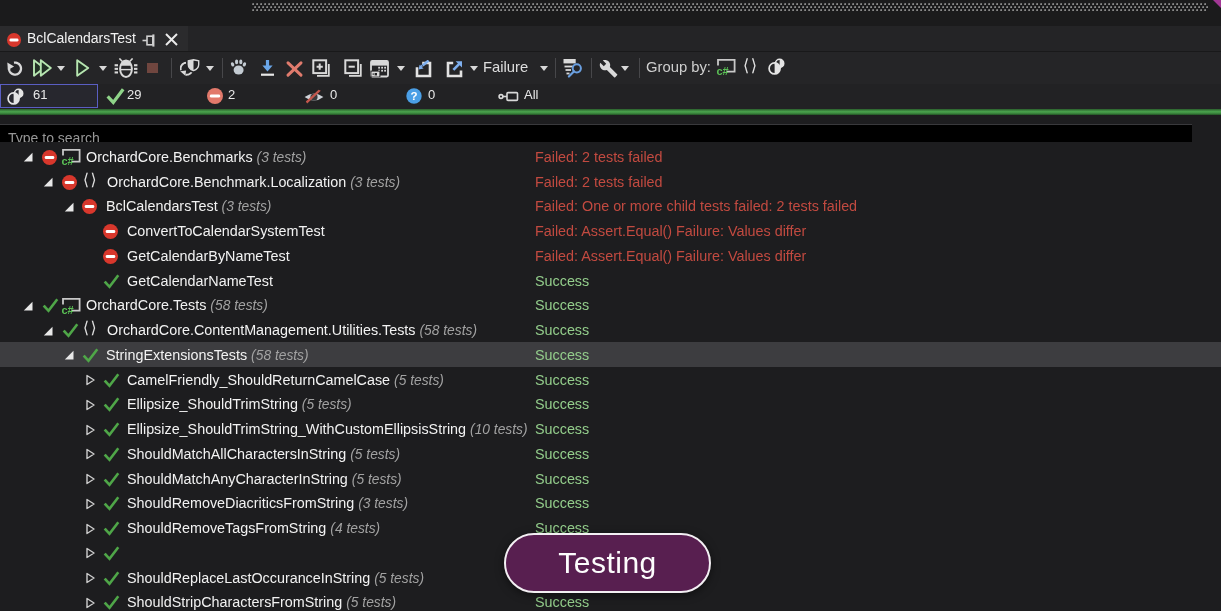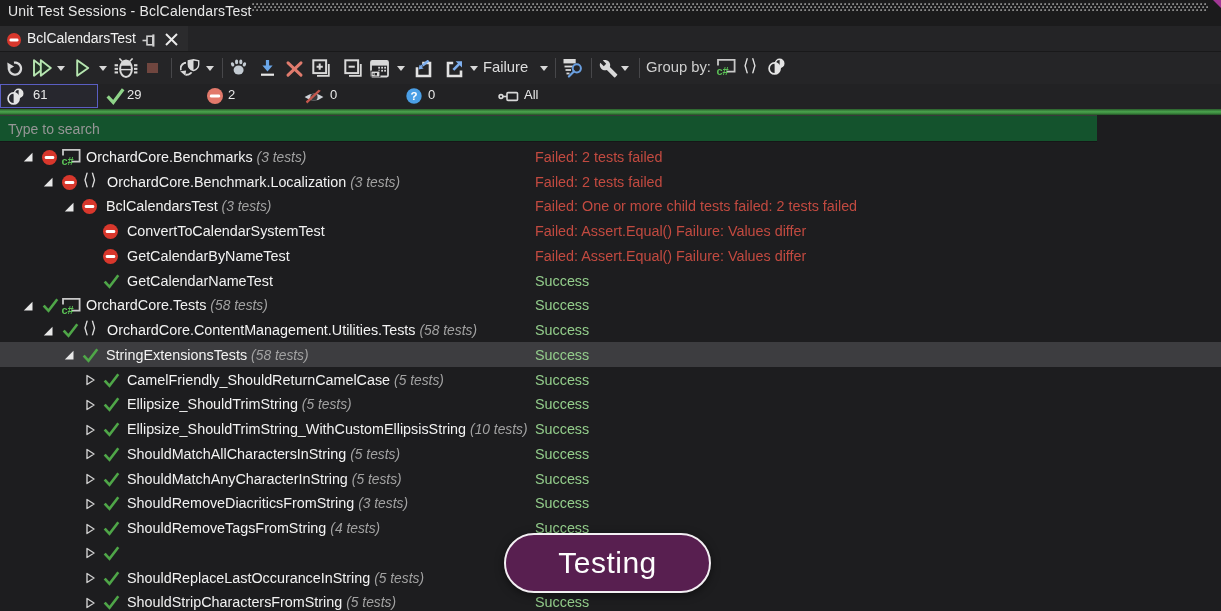--- a/index.html
+++ b/index.html
@@ -19,40 +19,39 @@
 #tab { left:0; top:0; width:188px; height:25px; background:#2b2b2d; }
 .tabtext { left:27px; top:4px; font-size:14px; color:#f2f2f2; white-space:nowrap; }
 #toolbar { left:0; top:52px; width:1221px; height:32px; background:#252527; }
 .sep { position:absolute; top:6px; width:1px; height:20px; background:#47474a; }
 .caret { position:absolute; width:0; height:0; border-left:4.5px solid transparent; border-right:4.5px solid transparent; border-top:5px solid #d8d8d8; }
 #statusrow { left:0; top:84px; width:1221px; height:25px; background:#222224; }
 #box61 { position:absolute; left:0px; top:0px; width:98px; height:24px; border:1px solid #5a5ec2; background:#27272e; }
 .stattext { position:absolute; top:3px; font-size:13px; color:#e8e8e8; }
 #greenbar { left:0; top:109px; width:1221px; height:5.5px;
   background:linear-gradient(#2a5d2c, #4aa34d 45%, #3c8a3f 70%, #224f24); }
-#search { left:0; top:115px; width:1097px; height:27px; background:#14532d; border-top:1px solid #39393c; border-bottom:1px solid #161617; }
+#search { left:0; top:124px; width:1192px; height:27px; background:#000000; border-top:1px solid #39393c; border-bottom:1px solid #161617; }
 #searchtext { left:8px; top:5px; font-size:14px; color:#969696; }
 #tree { left:0; top:142px; width:1221px; height:469px; background:#1d1d1f; }
 .row { position:absolute; left:0; width:1221px; height:25px; }
 .row.hl { background:#3d3d40; }
 .lbl { position:absolute; top:4.5px; font-size:14.35px; color:#f2f2f2; white-space:nowrap; }
 .tests { font-style:italic; color:#a2a2a2; font-size:13.8px; }
 .status { position:absolute; left:535px; top:4.5px; font-size:14.35px; white-space:nowrap; }
 .fail { color:#c24a40; }
 .succ { color:#93cd8b; }
 #pill { left:504px; top:533px; width:207px; height:60px; background:#581f50;
   border:2.5px solid #f3eff3; border-radius:30px; text-align:center;
   line-height:55px; font-size:30px; color:#fdfdfd; letter-spacing:0.5px;
   box-shadow:0 2px 8px rgba(0,0,0,0.5); }
 </style>
 </head>
 <body>
 <div id="stage">
   <div class="abs" id="titlebar">
-    <div class="abs" id="titletext">Unit Test Sessions - BclCalendarsTest</div>
     <div class="abs" id="grip"></div>
     <div class="abs" id="corner"></div>
   </div>
   <div class="abs" id="tabrow">
     <div class="abs" id="tab"></div>
     <svg class="abs" style="left:7px;top:6.5px" width="14" height="14" viewBox="0 0 14 14">
         <circle cx="7.0" cy="7.0" r="7.0" fill="#d8372c"></circle>
         <rect x="2.52" y="5.4" width="8.96" height="3.2" rx="1.4" fill="#fff"></rect>
       </svg>
     <div class="abs tabtext">BclCalendarsTest</div>

